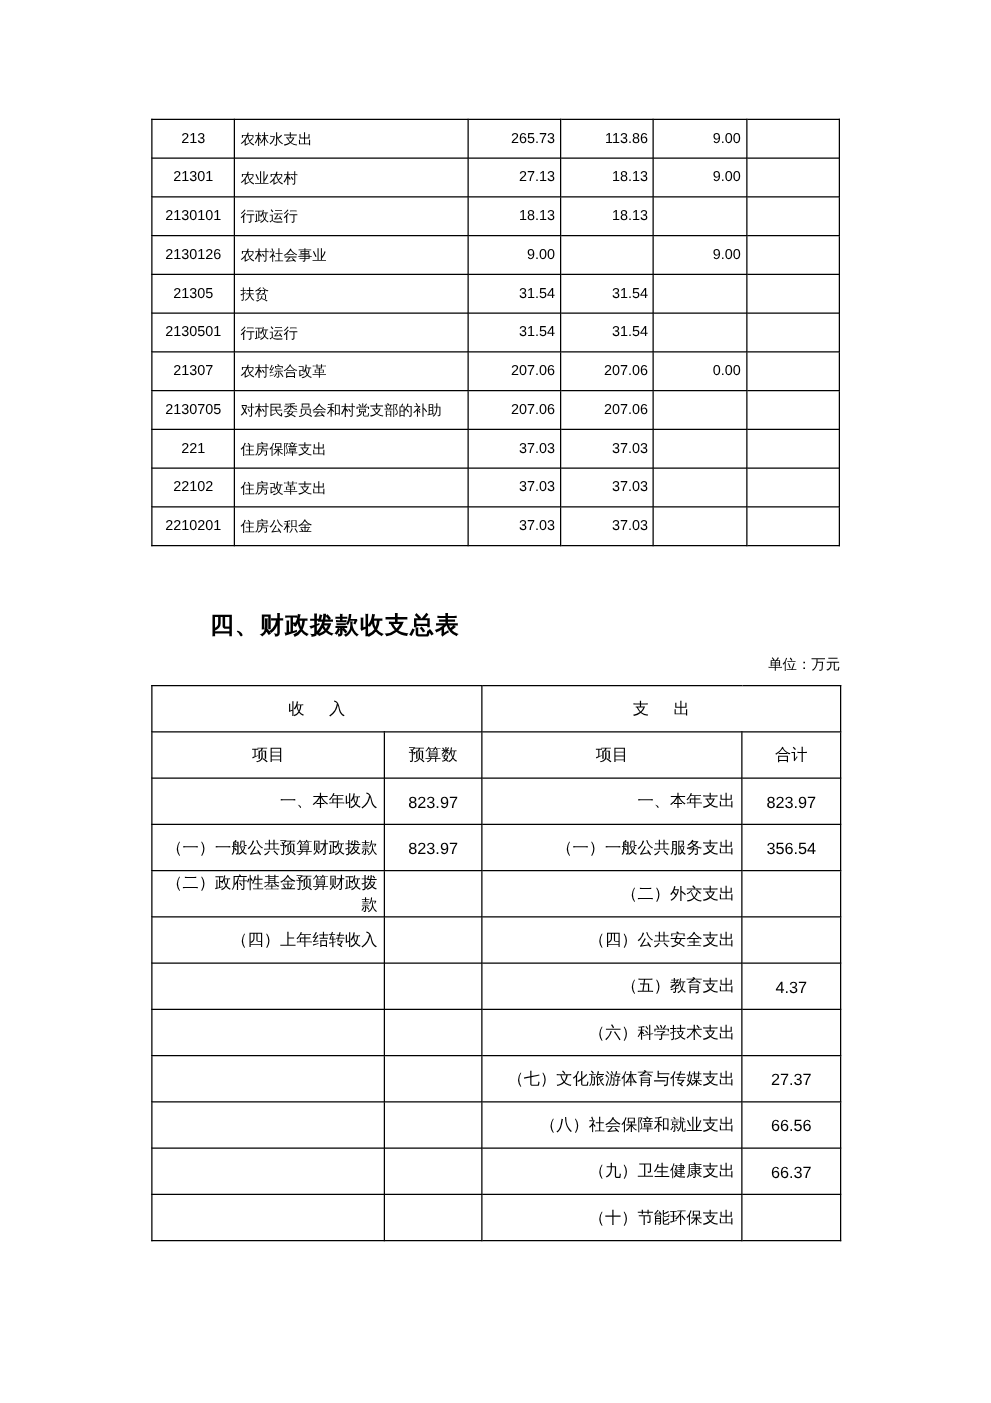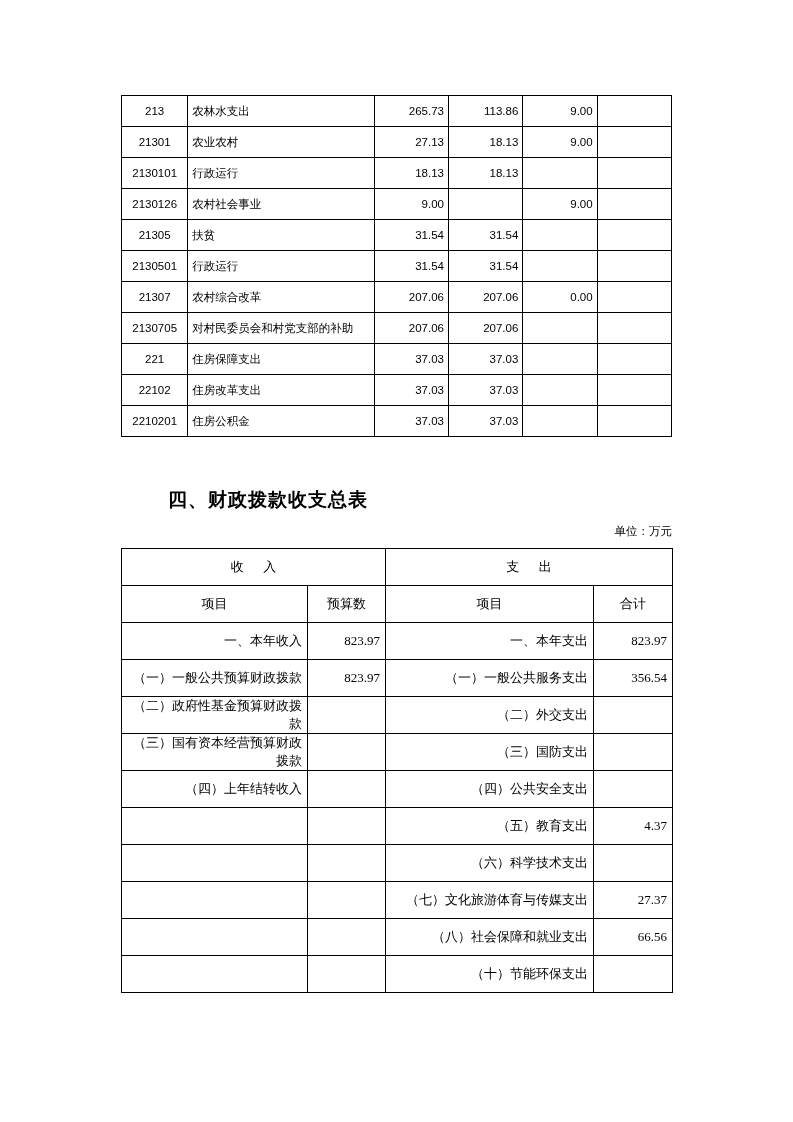--- a/index.html
+++ b/index.html
@@ -94,21 +94,21 @@
     text-align: center;
     font-size: 12.5px;
     letter-spacing: 8px;
     text-indent: 8px;
   }
   .hdr {
     text-align: center;
     font-size: 12px;
   }
   .t2-name { text-align: right; }
-  .t2-num { text-align: right; padding-right: 7px; font-family: Liberation Serif, serif; }
+  .t2-num { text-align: center; padding-right: 7px; }
   .t2-ind0 { padding-left: 2px; }
   .t2-ind1 { padding-left: 12px; }
 </style>
 </head>
 <body>
 
 <div class="page">
 
   <div class="table1-wrap">
     <table class="grid">
@@ -248,26 +248,20 @@
           <td class="t2-name t2-ind1">（一）一般公共服务支出</td>
           <td class="t2-num">356.54</td>
         </tr>
         <tr>
           <td class="t2-name t2-ind1">（二）政府性基金预算财政拨款</td>
           <td class="t2-num"></td>
           <td class="t2-name t2-ind1">（二）外交支出</td>
           <td class="t2-num"></td>
         </tr>
         <tr>
-          <td class="t2-name t2-ind1">（三）国有资本经营预算财政拨款</td>
-          <td class="t2-num"></td>
-          <td class="t2-name t2-ind1">（三）国防支出</td>
-          <td class="t2-num"></td>
-        </tr>
-        <tr>
           <td class="t2-name t2-ind1">（四）上年结转收入</td>
           <td class="t2-num"></td>
           <td class="t2-name t2-ind1">（四）公共安全支出</td>
           <td class="t2-num"></td>
         </tr>
         <tr>
           <td class="t2-name t2-ind1"></td>
           <td class="t2-num"></td>
           <td class="t2-name t2-ind1">（五）教育支出</td>
           <td class="t2-num">4.37</td>
@@ -282,20 +276,26 @@
           <td class="t2-name t2-ind1"></td>
           <td class="t2-num"></td>
           <td class="t2-name t2-ind1">（七）文化旅游体育与传媒支出</td>
           <td class="t2-num">27.37</td>
         </tr>
         <tr>
           <td class="t2-name t2-ind1"></td>
           <td class="t2-num"></td>
           <td class="t2-name t2-ind1">（八）社会保障和就业支出</td>
           <td class="t2-num">66.56</td>
+        </tr>
+        <tr>
+          <td class="t2-name t2-ind1"></td>
+          <td class="t2-num"></td>
+          <td class="t2-name t2-ind1">（九）卫生健康支出</td>
+          <td class="t2-num">66.37</td>
         </tr>
         <tr>
           <td class="t2-name t2-ind1"></td>
           <td class="t2-num"></td>
           <td class="t2-name t2-ind1">（十）节能环保支出</td>
           <td class="t2-num"></td>
         </tr>
       </tbody>
     </table>
   </div>

